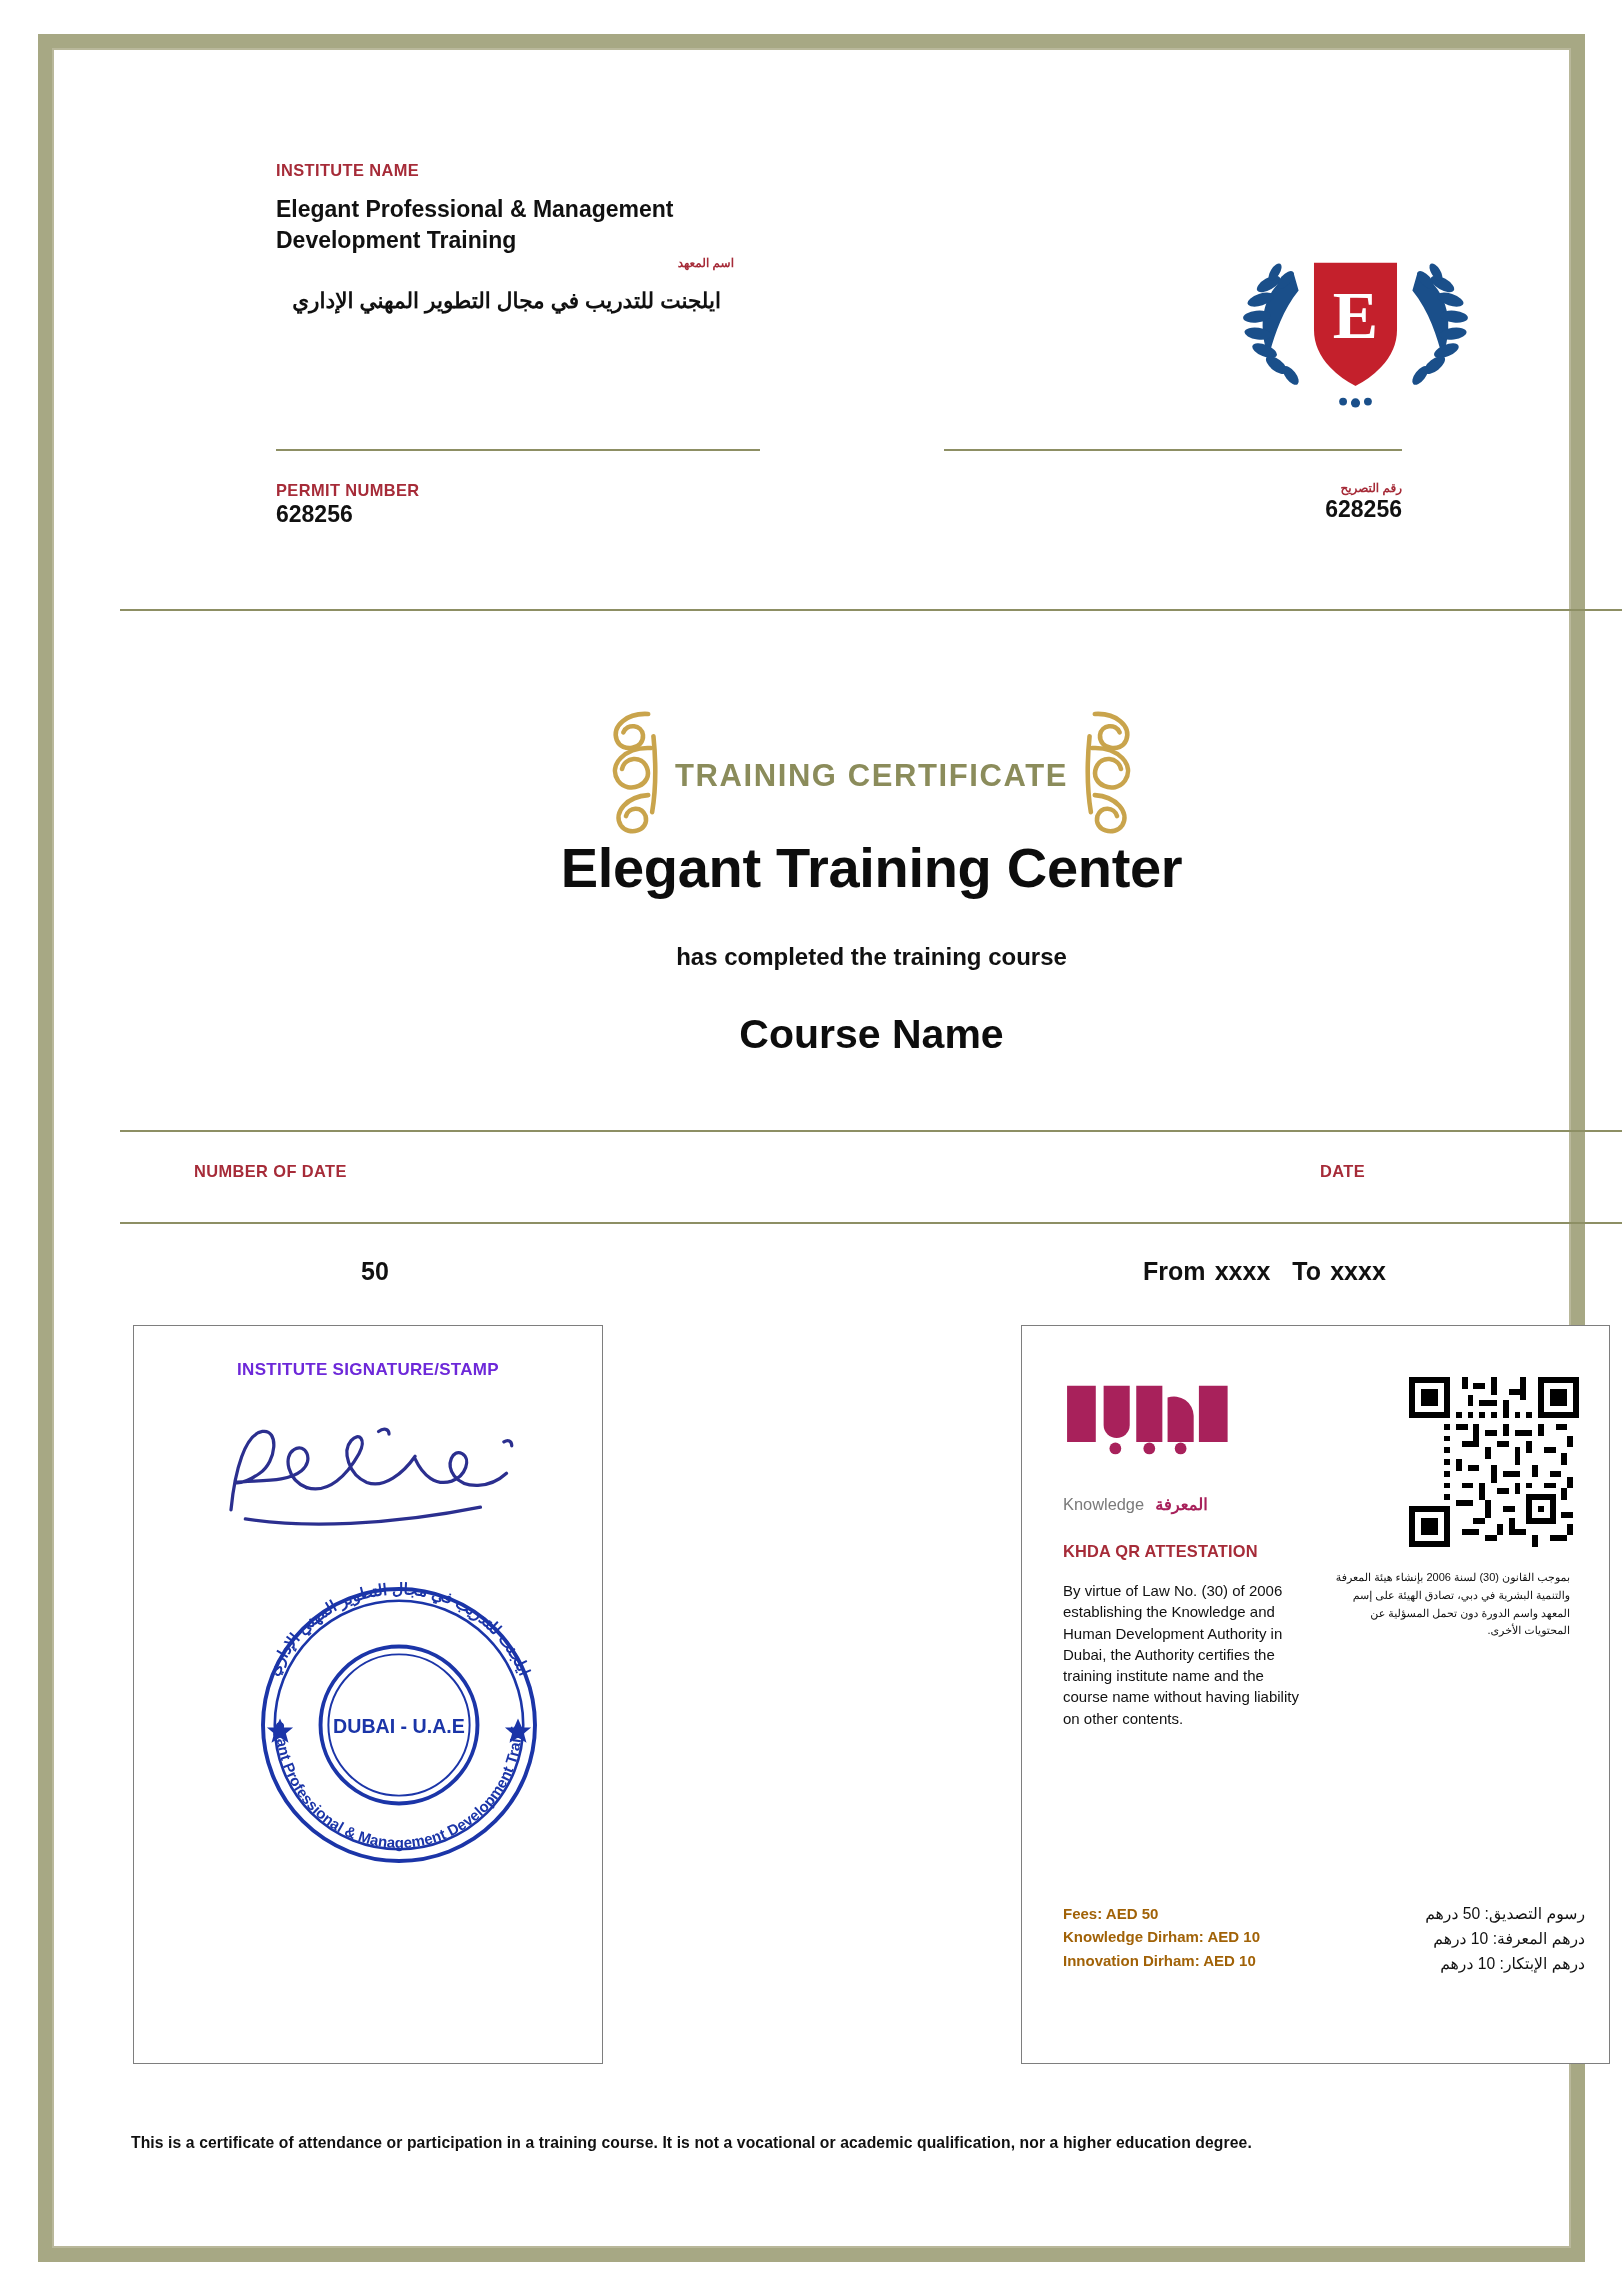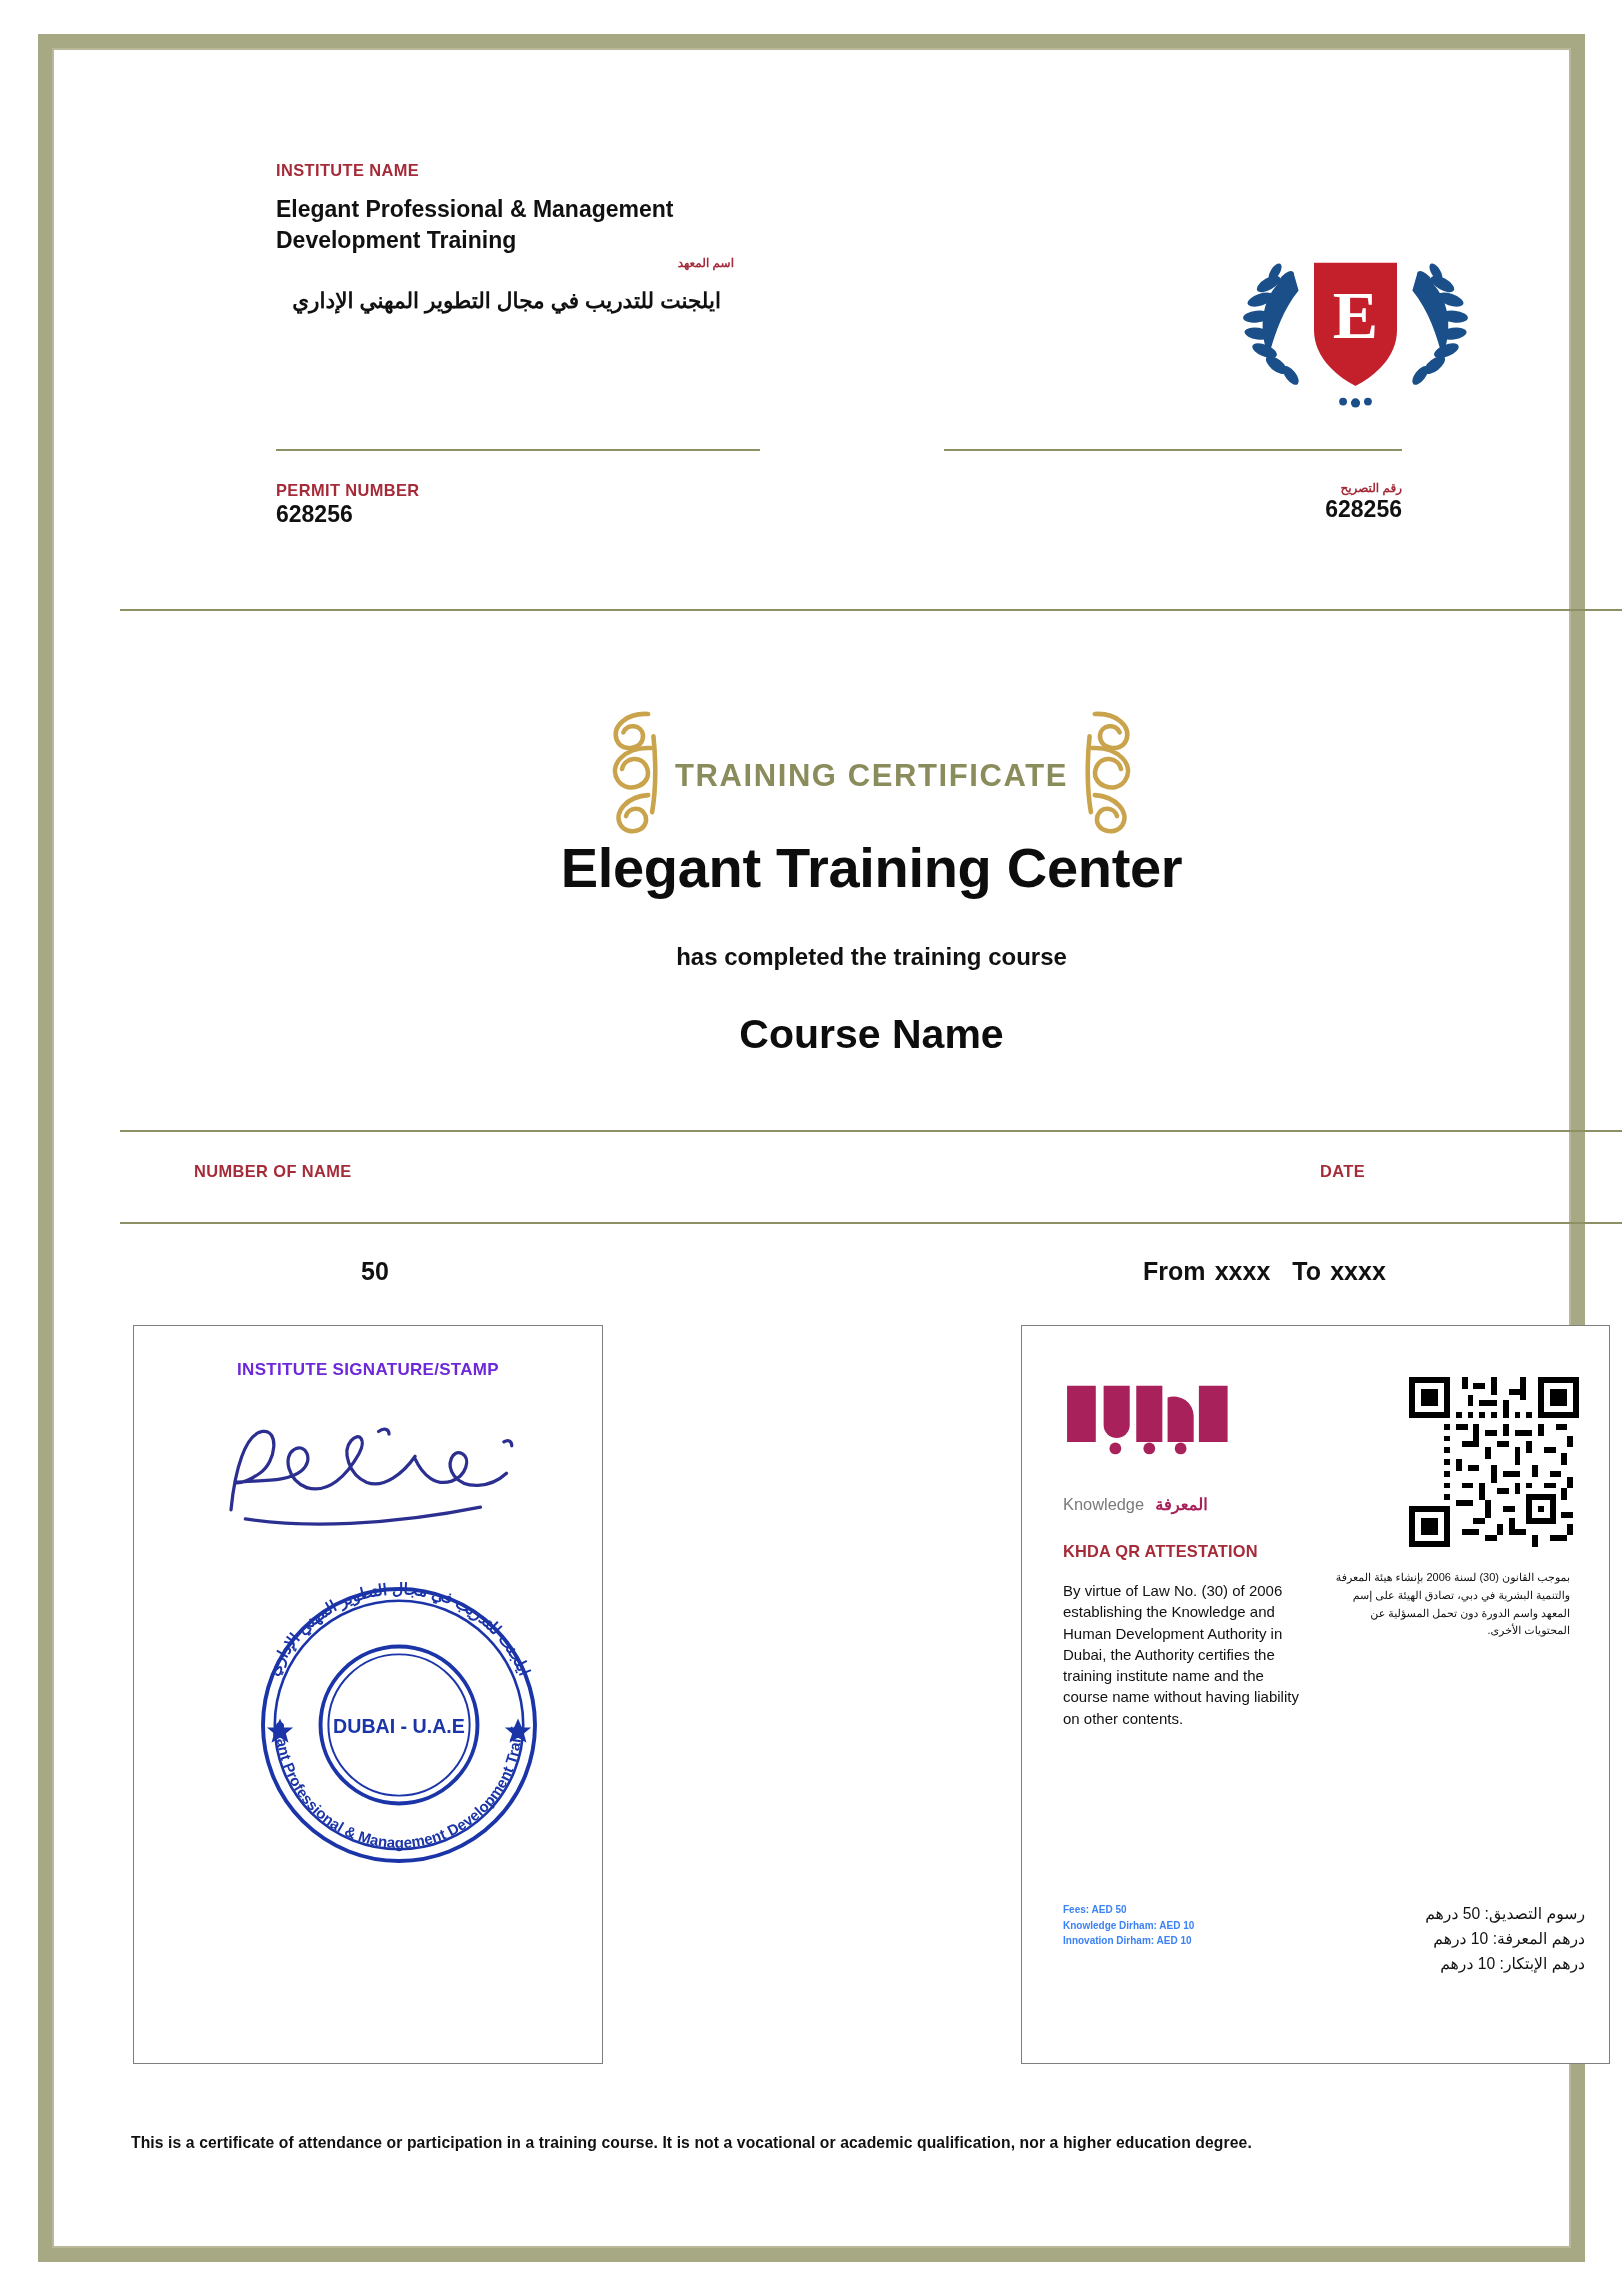--- a/index.html
+++ b/index.html
@@ -329,23 +329,23 @@
     line-height: 1.62;
     color: #111111;
     direction: rtl;
     text-align: right;
   }
   .khda-fees {
     position: absolute;
     left: 41px;
     top: 576px;
     width: 275px;
-    font-size: 10px;
+    font-size: 15px;
     line-height: 1.55;
-    color: #3b82f6;
+    color: #a16207;
   }
   .khda-fees b { font-weight: bold; }
   .khda-fees-ar {
     position: absolute;
     right: 24px;
     top: 576px;
     width: 262px;
     font-size: 15.7px;
     line-height: 1.58;
     color: #111111;
@@ -477,21 +477,21 @@
         </svg>
       </span>
     </div>
 
     <div class="center-name">Elegant Training Center</div>
     <div class="center-sub">has completed the training course</div>
     <div class="course-name">Course Name</div>
 
     <div class="hr-full hr-b"></div>
 
-    <div class="hours-label">NUMBER OF NAME</div>
+    <div class="hours-label">NUMBER OF DATE</div>
     <div class="date-label">DATE</div>
 
     <div class="hr-full hr-c"></div>
 
     <div class="hours-value">50</div>
 
     <div class="date-value">
       <span class="lbl">From</span><span class="val">xxxx</span><span class="lbl">To</span><span class="val">xxxx</span>
     </div>
 

